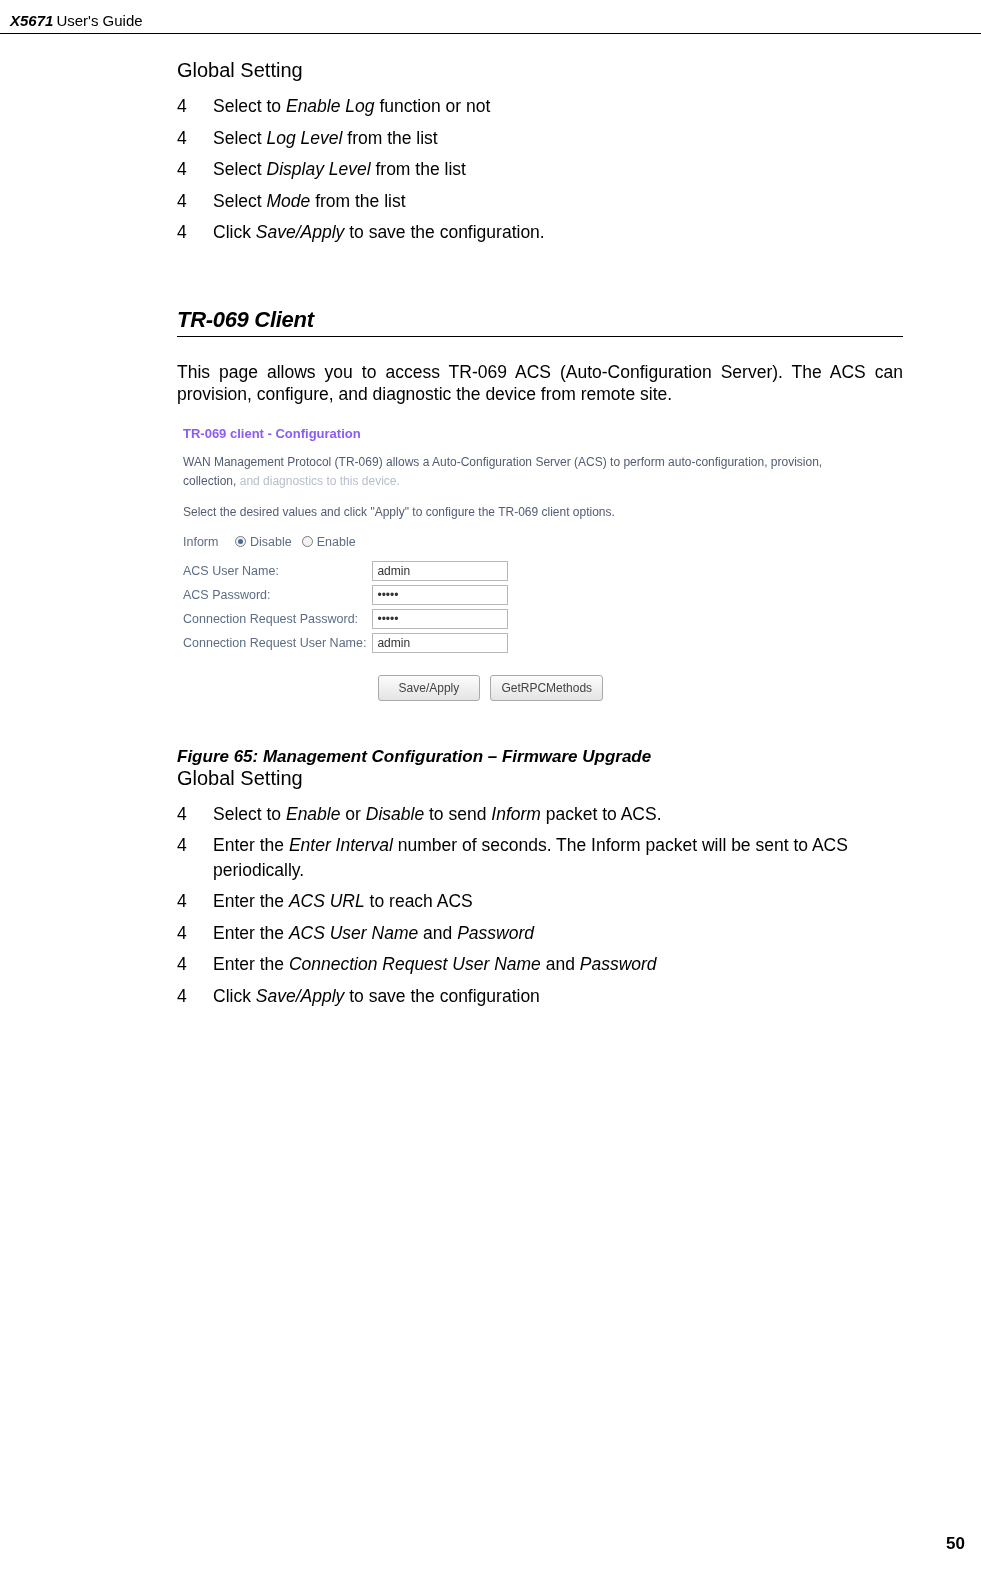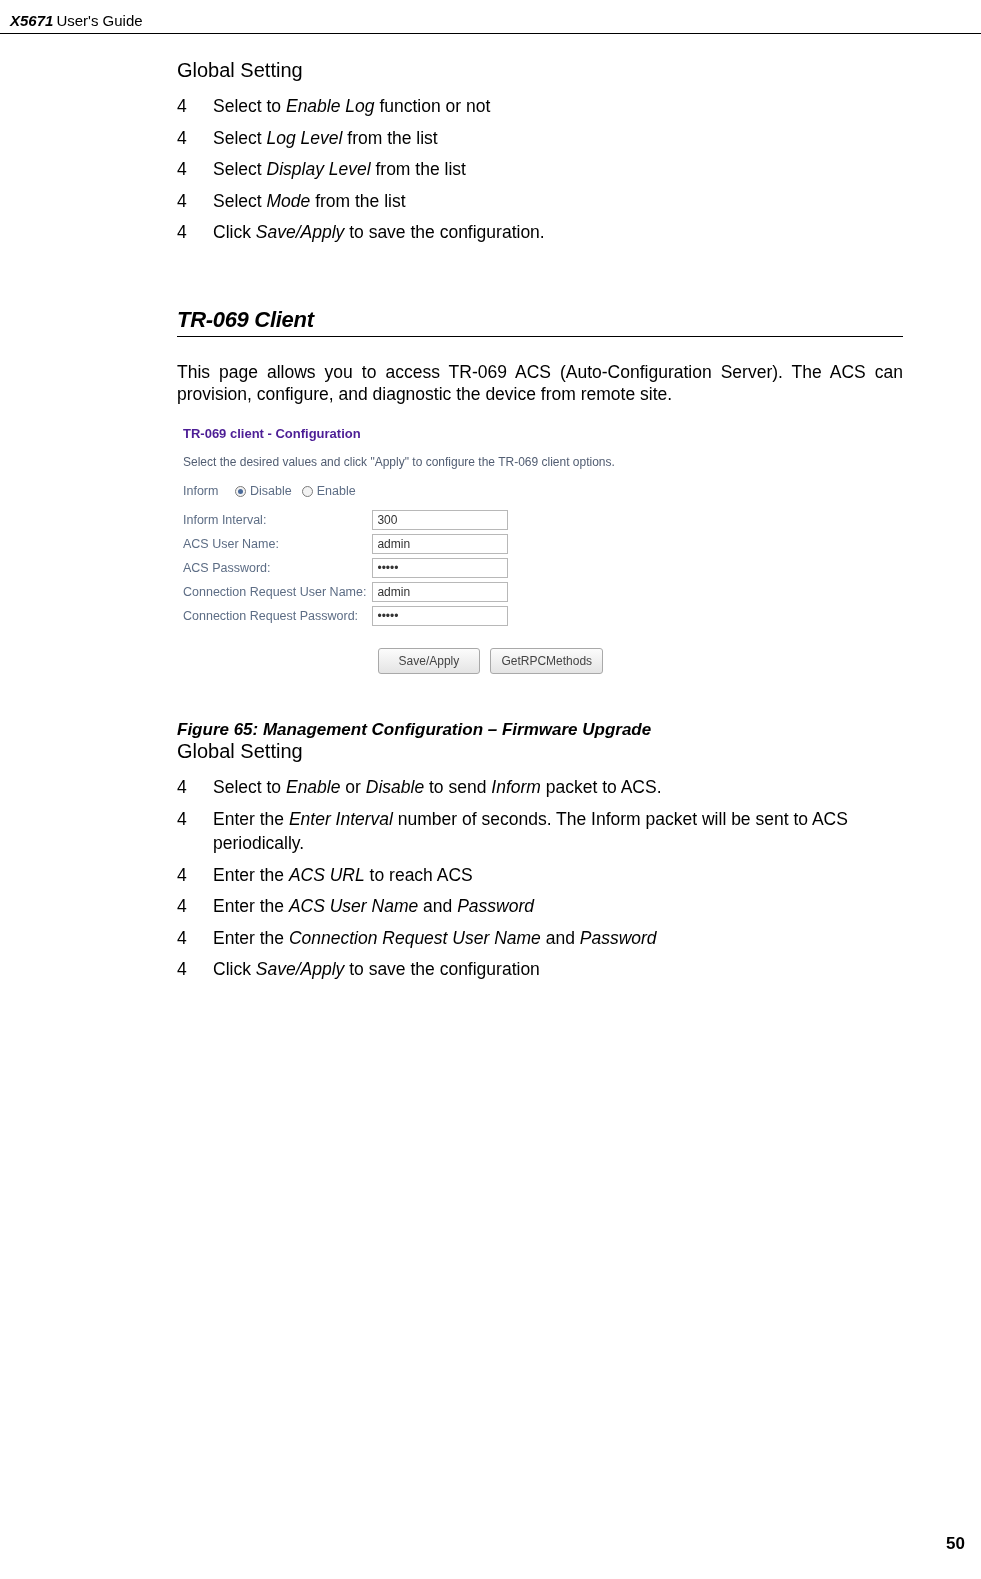--- a/index.html
+++ b/index.html
@@ -78,21 +78,21 @@
       margin-bottom: 10px;
     }
     
     .shot-box {
       background: #fff;
       padding: 10px 6px 16px 6px;
       width: 667px;
       margin-bottom: 30px;
     }
     .shot-title {
-      color: #4c1d95;
+      color: #8b5cf6;
       font-size: 13px;
       font-weight: bold;
       margin-bottom: 12px;
     }
     .shot-para {
       color: #515d72;
       font-size: 12px;
       line-height: 1.6;
       margin-bottom: 12px;
     }
@@ -216,56 +216,53 @@
       <span class="bullet-content"><span>Click </span><span class="italic">Save/Apply</span><span> to save the configuration.</span></span>
     </li>
   </ul>
 
   <h2 class="heading">TR-069 Client</h2>
   <hr class="heading-rule">
   <p class="body-para">This page allows you to access TR-069 ACS (Auto-Configuration Server). The ACS can provision, configure, and diagnostic the device from remote site.</p>
 
   <div class="shot-box">
     <div class="shot-title">TR-069 client - Configuration</div>
+    <div class="shot-para"><span>WAN Management Protocol (TR-069) allows a Auto-Configuration Server (ACS) to perform auto-configuration, provision, collection, </span><span class="fade">and diagnostics to this device.</span></div>
     <div class="shot-para">Select the desired values and click "Apply" to configure the TR-069 client options.</div>
 
     <div class="shot-form">
       <div class="inform-row">
         <span class="inform-label">Inform</span>
         <span class="radio-dot">
             <span class="radio-circle filled"></span>
             <span>Disable</span>
           </span>
         <span class="radio-dot">
             <span class="radio-circle"></span>
             <span>Enable</span>
           </span>
       </div>
 
       <table class="form-table">
         <tbody>
-            <tr>
-          <td>Inform Interval:</td>
-          <td><input class="txt-input" value="300" style=""></td>
-        </tr>
         <tr>
           <td>ACS User Name:</td>
           <td><input class="txt-input" value="admin" style=""></td>
         </tr>
         <tr>
           <td>ACS Password:</td>
           <td><input class="txt-input" value="•••••" style=""></td>
         </tr>
         <tr>
+          <td>Connection Request Password:</td>
+          <td><input class="txt-input" value="•••••" style=""></td>
+        </tr>
+        <tr>
           <td>Connection Request User Name:</td>
           <td><input class="txt-input" value="admin" style=""></td>
-        </tr>
-        <tr>
-          <td>Connection Request Password:</td>
-          <td><input class="txt-input" value="•••••" style=""></td>
         </tr>
       </tbody>
         </table>
 
       <div class="btn-row">
         <button class="ui-btn">Save/Apply</button>
         <button class="ui-btn">GetRPCMethods</button>
       </div>
     </div>
   </div>

